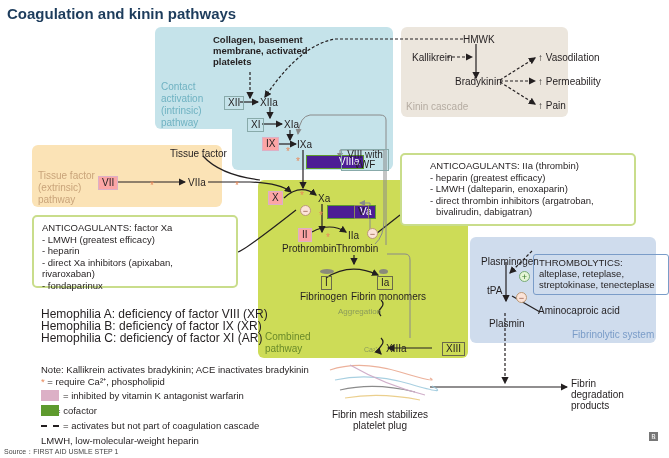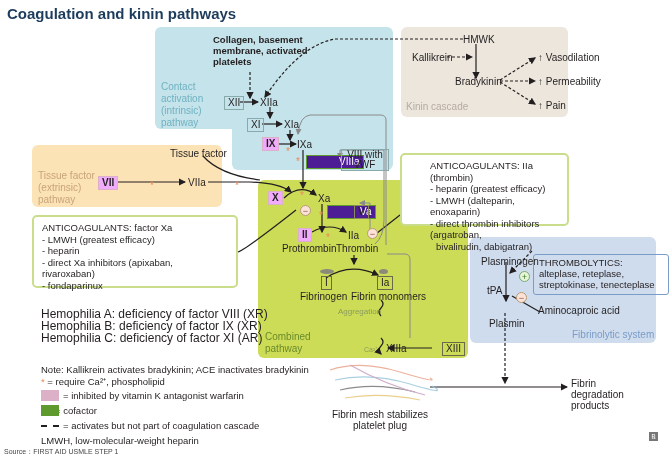--- a/index.html
+++ b/index.html
@@ -3,21 +3,21 @@
 <meta charset="utf-8">
 <style>
   html,body{margin:0;padding:0;background:#fff;}
   body{width:669px;height:458px;position:relative;overflow:hidden;font-family:"Liberation Sans",sans-serif;color:#231f20;}
   .abs{position:absolute;}
   .title{left:7px;top:5px;font-size:15px;font-weight:bold;color:#1d3c5c;}
   .region{position:absolute;border-radius:6px;}
   .txt{position:absolute;font-size:10px;line-height:11px;white-space:nowrap;}
   .lbl{position:absolute;font-size:10px;line-height:11px;}
   .box{position:absolute;font-size:10px;line-height:12px;text-align:center;border:1px solid #8aa;padding:0 3px;}
-  .pink{background:#f0abfc;border-color:#dcb0c6;font-weight:bold;}
+  .pink{background:#fca5a5;border-color:#dcb0c6;}
   .green{background:#4c1d95;border-color:#5e9a2e;color:#fff;padding-left:32px;}
   .panel{position:absolute;background:#fff;border:2px solid #c9dd8b;border-radius:5px;font-size:9.5px;line-height:11.5px;padding:5px 8px;box-sizing:border-box;}
   .star{position:absolute;color:#e8895a;font-size:10px;}
   .inh{position:absolute;width:11px;height:11px;border-radius:50%;border:1px solid #b97;background:#fbe3d8;font-size:9px;line-height:10px;text-align:center;color:#8a4a3a;box-sizing:border-box;}
   .plus{position:absolute;width:11px;height:11px;border-radius:50%;border:1px solid #7a7;background:#e5f5d5;font-size:9px;line-height:10px;text-align:center;color:#3a7a2a;box-sizing:border-box;}
   svg.lines{position:absolute;left:0;top:0;}
   .legend-sw{position:absolute;width:18px;height:11px;}
 </style>
 </head>
 <body>
@@ -157,21 +157,21 @@
 <div class="box" style="left:442px;top:342px;border-color:#6a6a4a;">XIII</div>
 
 <div class="panel" style="left:32px;top:215px;width:206px;height:73px;">
   <div>ANTICOAGULANTS: factor Xa</div>
   <div>- LMWH (greatest efficacy)</div>
   <div>- heparin</div>
   <div>- direct Xa inhibitors (apixaban, rivaroxaban)</div>
   <div>- fondaparinux</div>
 </div>
 
-<div class="panel" style="left:400px;top:153px;width:169px;height:73px;padding-left:28px;">
+<div class="panel" style="left:400px;top:153px;width:236px;height:73px;padding-left:28px;">
   <div>ANTICOAGULANTS: IIa (thrombin)</div>
   <div>- heparin (greatest efficacy)</div>
   <div>- LMWH (dalteparin, enoxaparin)</div>
   <div>- direct thrombin inhibitors (argatroban,</div>
   <div style="padding-left:6px;">  bivalirudin, dabigatran)</div>
 </div>
 
 <div class="txt" style="left:481px;top:256px;">Plasminogen</div>
 <div class="txt" style="left:487px;top:285px;">tPA</div>
 <div class="txt" style="left:489px;top:318px;">Plasmin</div>

